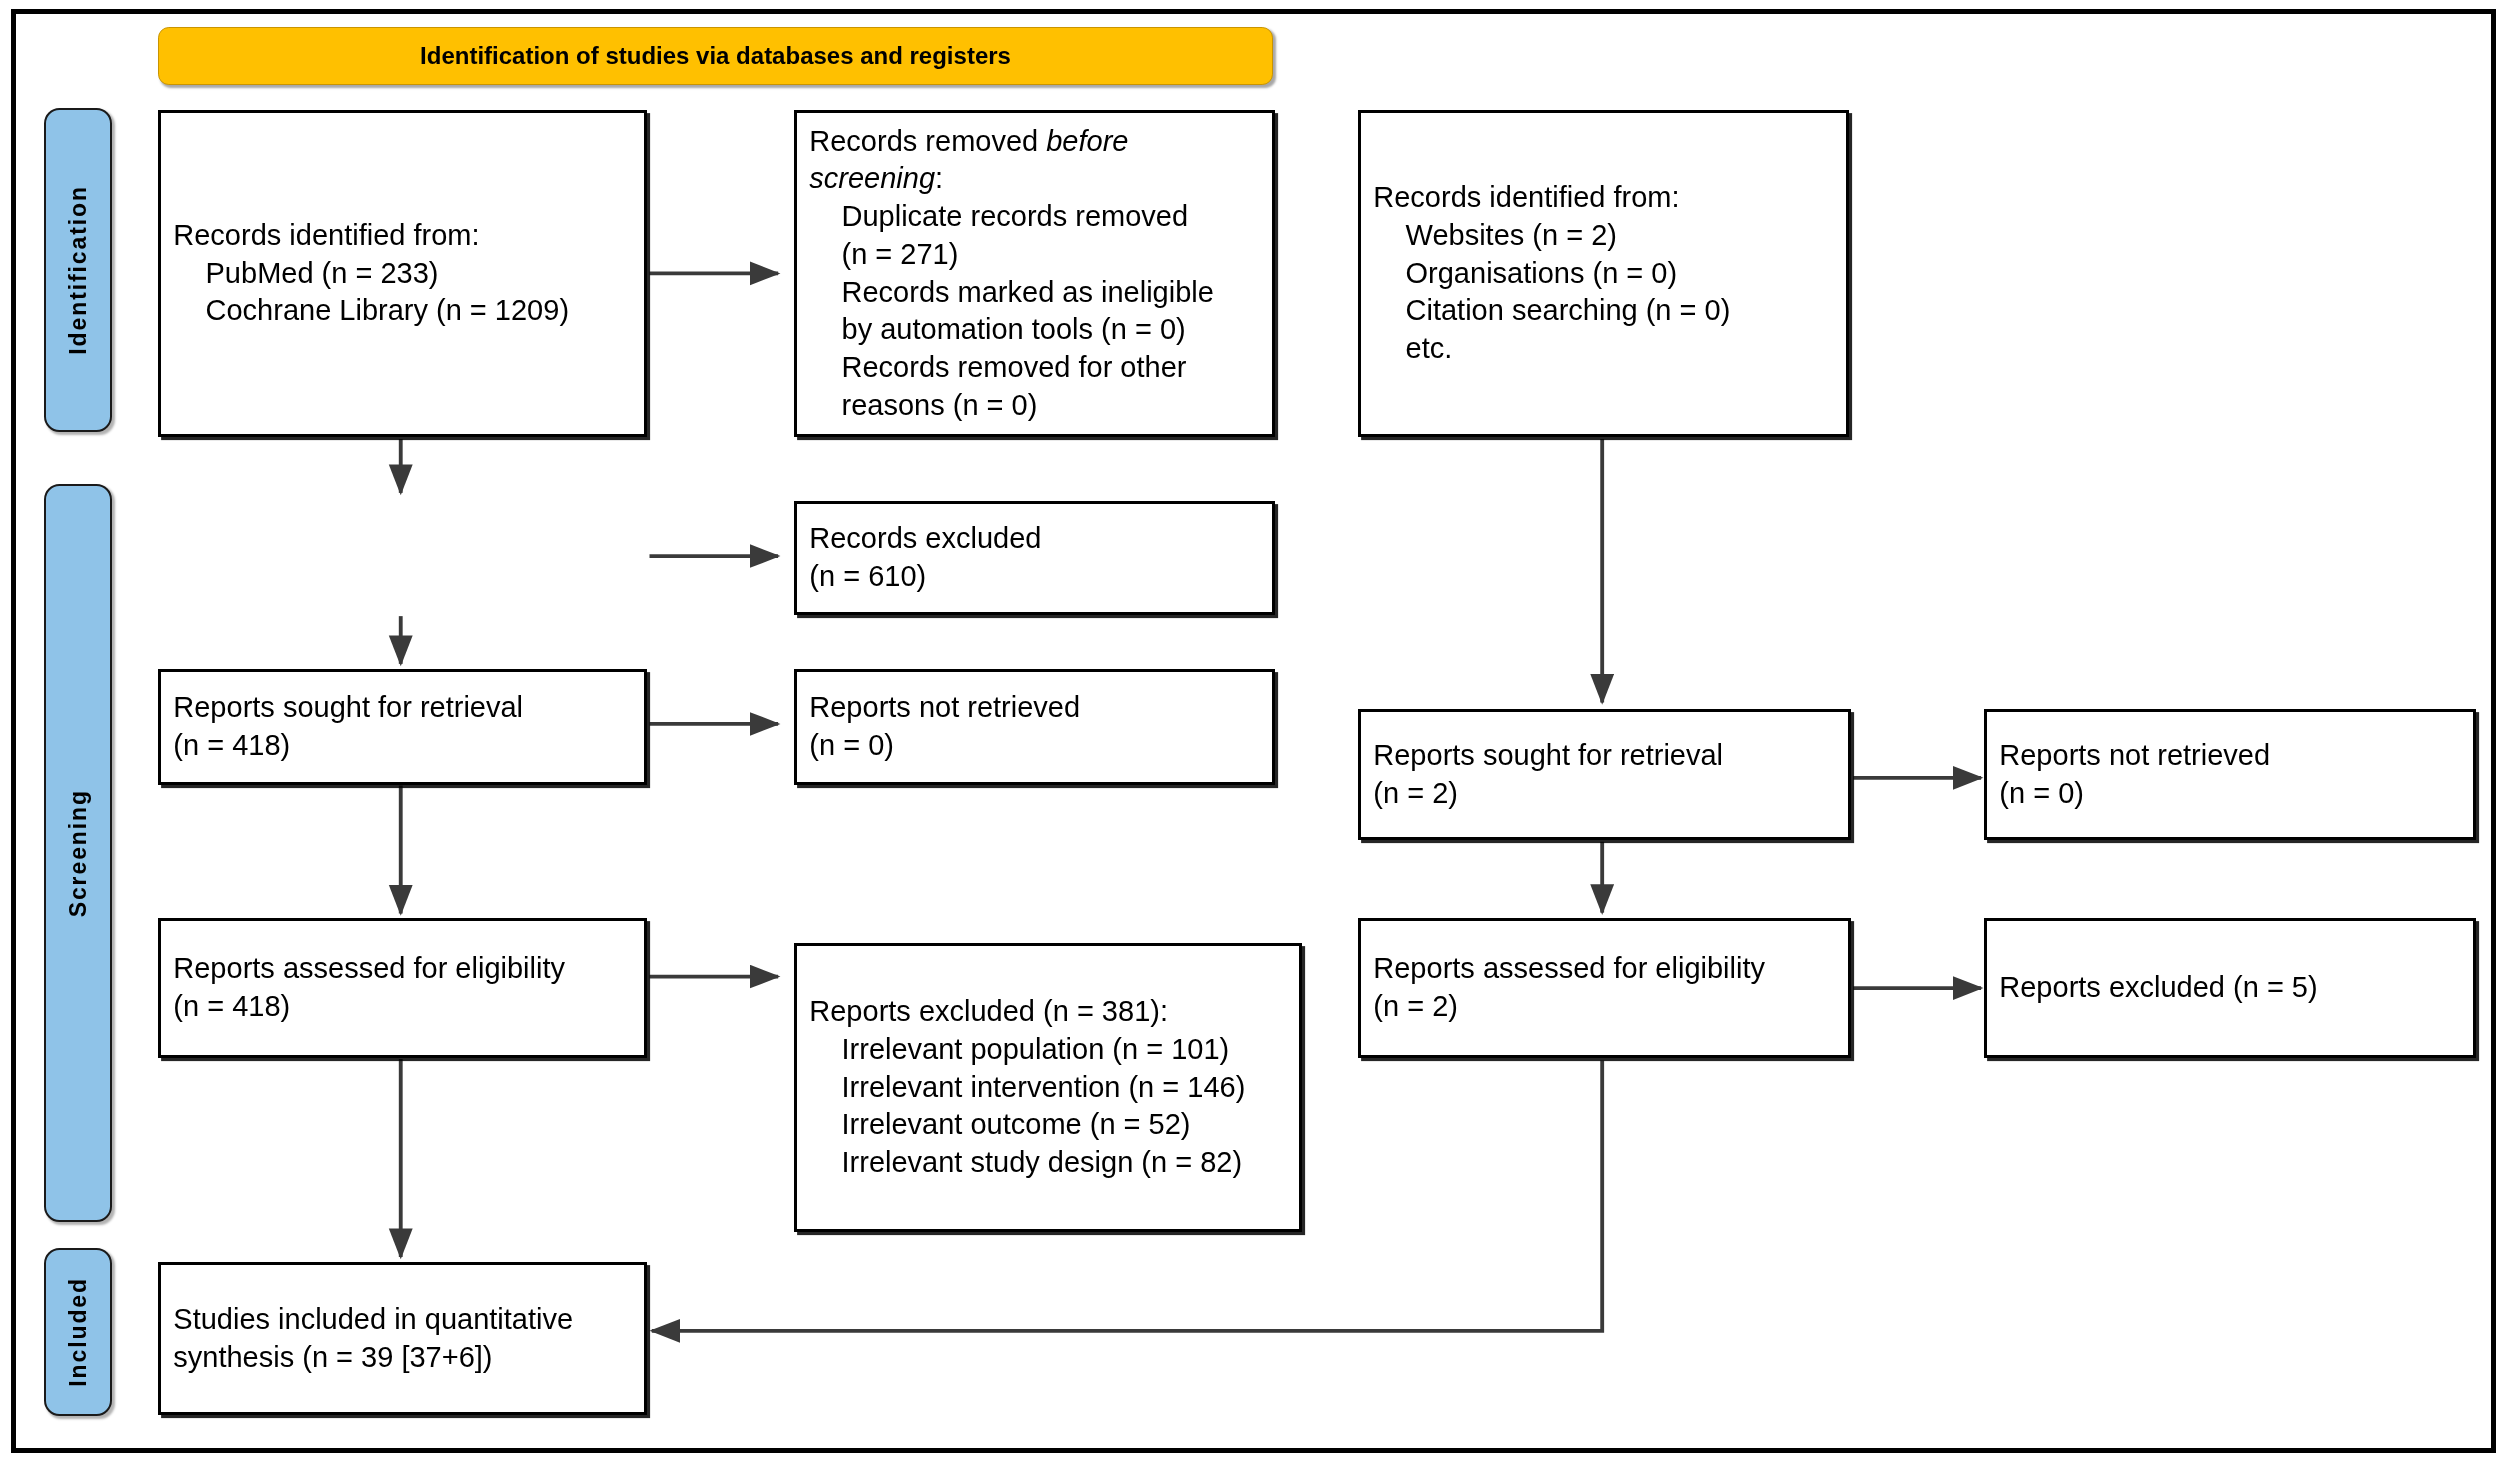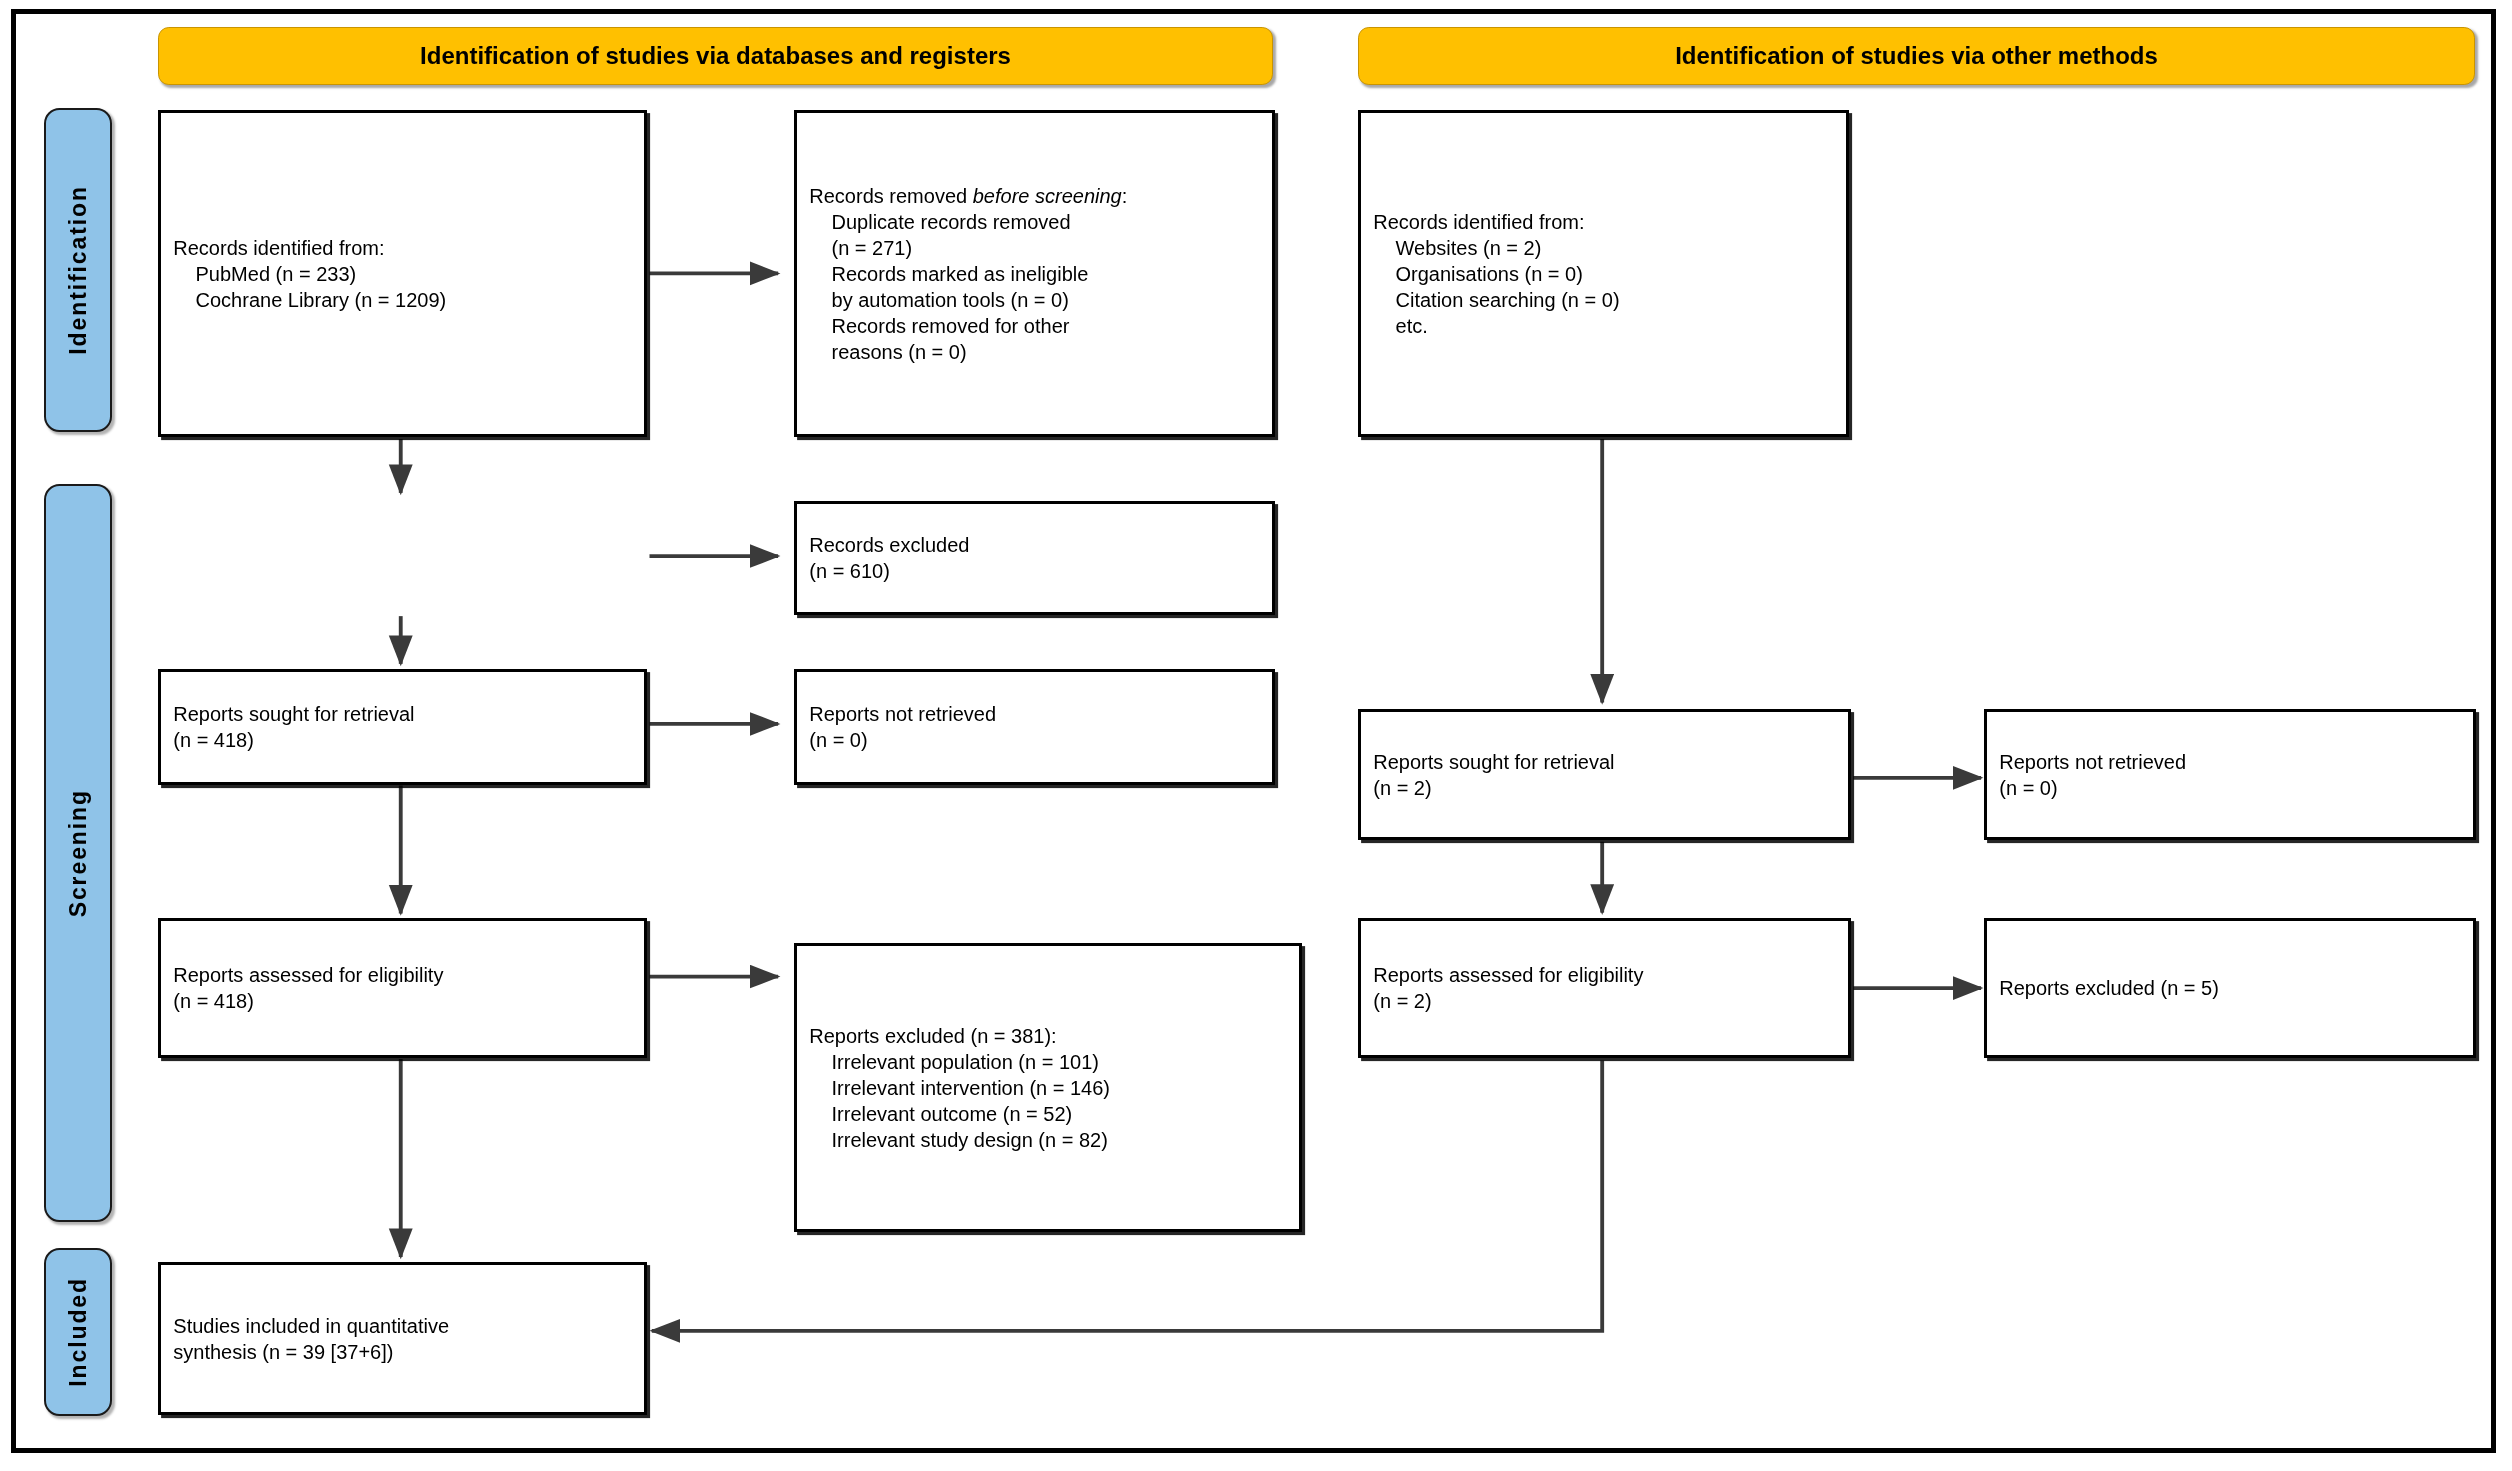--- a/index.html
+++ b/index.html
@@ -71,21 +71,21 @@
     position: absolute;
     background: #ffffff;
     border: 3.1px solid #000000;
     box-sizing: border-box;
     box-shadow: 3.1px 3.1px 0px rgba(0,0,0,0.85);
     display: flex;
     align-items: center;
     padding: 0 12.3px;
   }
   .node-text {
-    font-size: 20px;
+    font-size: 29px;
     line-height: 1.30;
     color: #000000;
     white-space: pre-wrap;
   }
   .node-text .ital { font-style: italic; }
   
   #wires {
     position: absolute;
     left: 0;
     top: 0;
@@ -137,23 +137,20 @@
       <line x1="2406" y1="1283" x2="2572" y2="1283" marker-end="url(#ah)"></line>
 
       <path d="M2080,1377 L2080,1728 L846,1728" marker-end="url(#ahL)"></path>
     </g>
   </svg>
 
   <div class="banner" style="left:158px; top:27px; width:1115px; height:58px;">
     <span class="banner-label">Identification of studies via databases and registers</span>
   </div>
 
-  <div class="banner" style="left:1358px; top:27px; width:1117px; height:58px;">
-    <span class="banner-label">Identification of studies via other methods</span>
-  </div>
 
   <div class="stage-bar" style="left:44px; top:108px; width:68px; height:324px;">
     <span class="stage-label">Identification</span>
   </div>
 
   <div class="stage-bar" style="left:44px; top:484px; width:68px; height:738px;">
     <span class="stage-label">Screening</span>
   </div>
 
   <div class="stage-bar" style="left:44px; top:1248px; width:68px; height:168px;">

